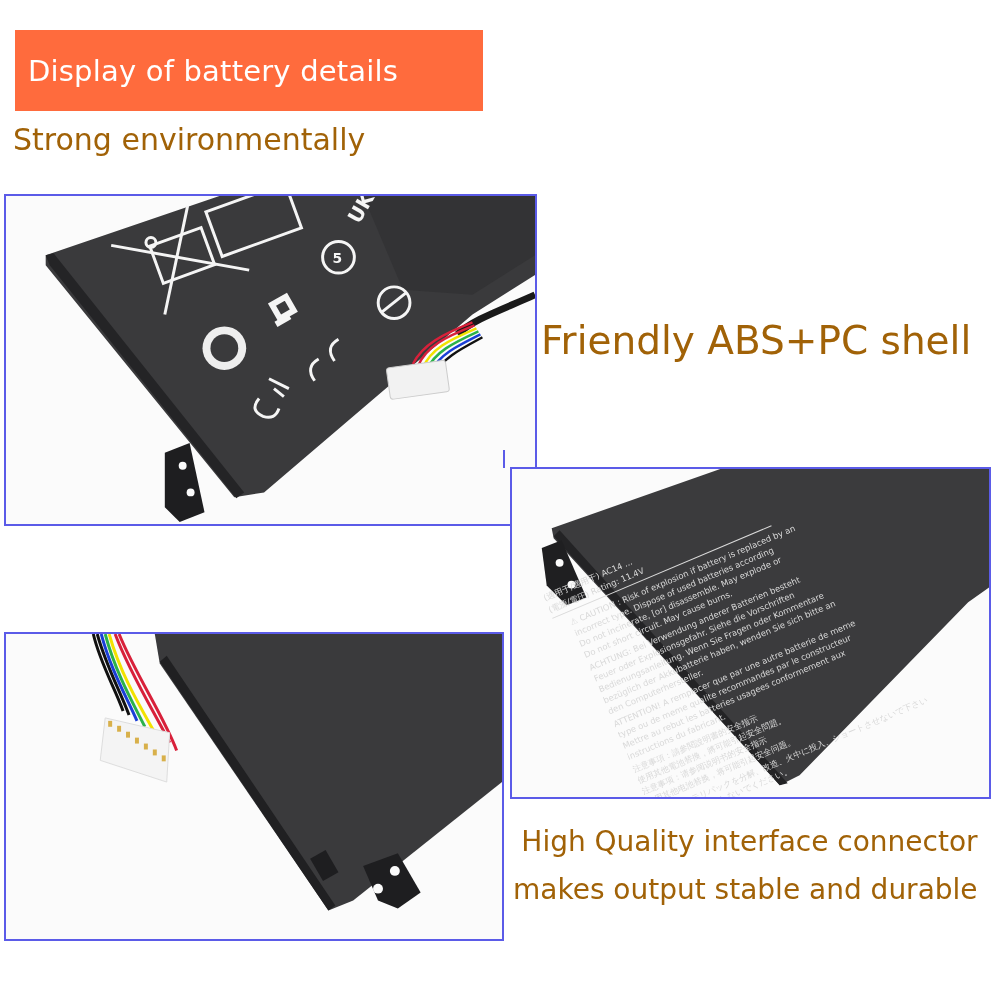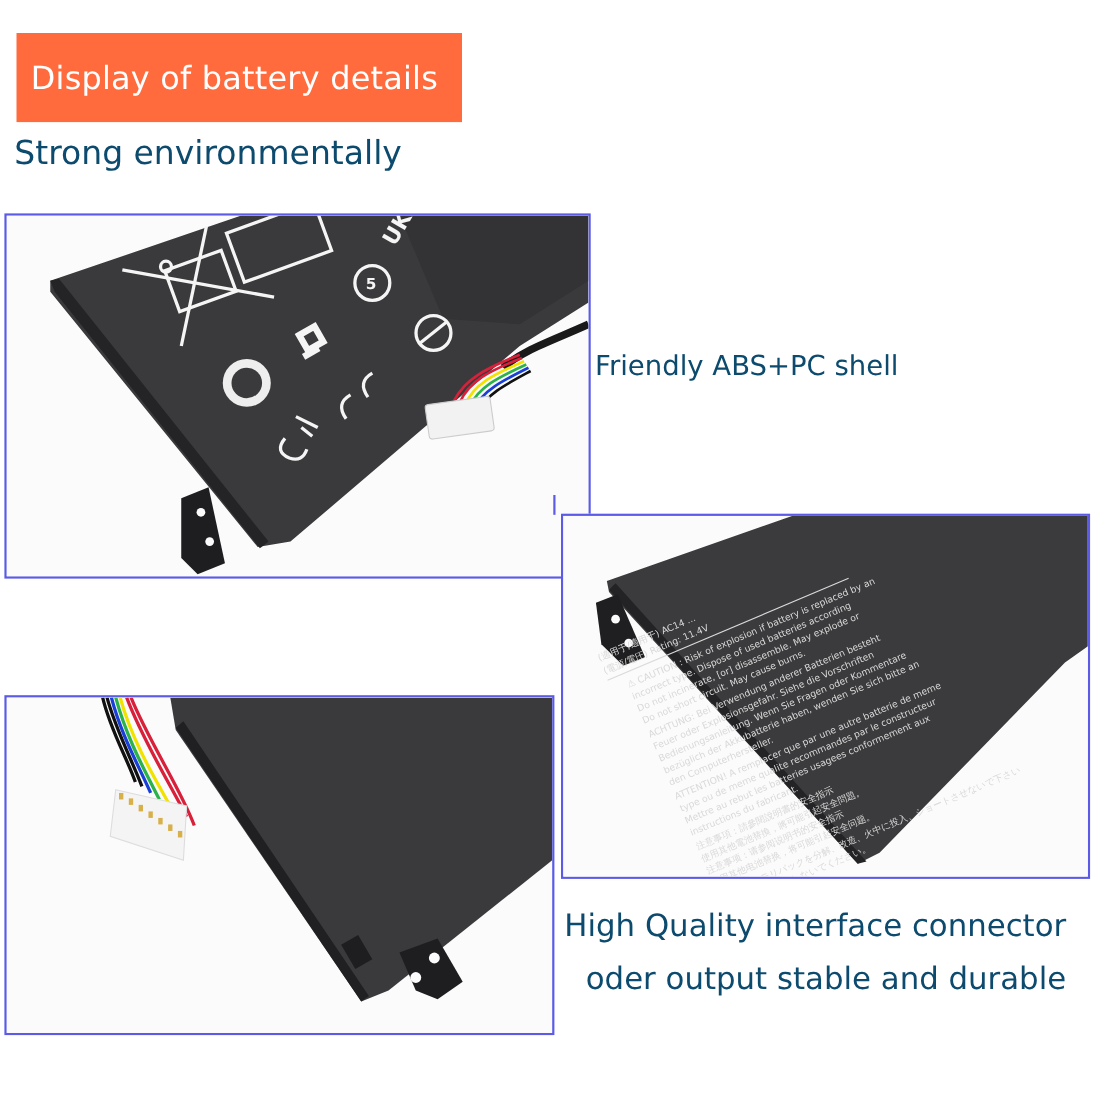--- a/index.html
+++ b/index.html
@@ -1,27 +1,27 @@
 <!DOCTYPE html>
 <html><head>
 <meta charset="utf-8">
 <style>
   * { box-sizing: border-box; margin: 0; padding: 0; }
   html, body { width: 1000px; height: 1000px; background: #ffffff; overflow: hidden; }
   body { position: relative; font-family: "DejaVu Sans", "Liberation Sans", sans-serif; color: #111; }
 
   .banner {
-    position: absolute; left: 15px; top: 30px; width: 405px; height: 81px;
+    position: absolute; left: 15px; top: 30px; width: 468px; height: 81px;
     background: #ff6b3d; display: flex; align-items: center; padding-left: 13px;
   }
   .banner span { color: #fff; font-size: 29px; letter-spacing: 0.2px; }
 
-  .caption { position: absolute; font-size: 30px; color: #0c4a6e; white-space: nowrap; }
+  .caption { position: absolute; font-size: 30px; color: #a16207; white-space: nowrap; }
   .cap-strong { left: 13px; top: 122px; }
-  .cap-shell { left: 541px; top: 318px; font-size: 25px; }
+  .cap-shell { left: 541px; top: 318px; font-size: 39px; }
   .cap-connector { left: 513px; top: 818px; font-size: 28px; line-height: 48px; }
   .cap-connector div { display: block; text-align: right; }
 
   .frame {
     position: absolute; border: 2px solid #5b5be8; background: #fbfbfb; overflow: hidden;
   }
   .frame svg { position: absolute; left: 0; top: 0; width: 100%; height: 100%; }
   .f1 { left: 4px; top: 194px; width: 533px; height: 332px; }
   .f2 { left: 510px; top: 467px; width: 481px; height: 332px; }
   .f3 { left: 4px; top: 632px; width: 500px; height: 309px; }
@@ -148,14 +148,14 @@
       <rect x="130" y="105" width="4" height="6"></rect>
       <rect x="139" y="111" width="4" height="6"></rect>
       <rect x="148" y="117" width="4" height="6"></rect>
       <rect x="157" y="123" width="4" height="6"></rect>
     </g>
   </svg>
 </div>
 
 <div class="caption cap-connector">
   <div>High Quality interface connector</div>
-  <div>oder output stable and durable</div>
+  <div>makes output stable and durable</div>
 </div>
 
 </body></html>

